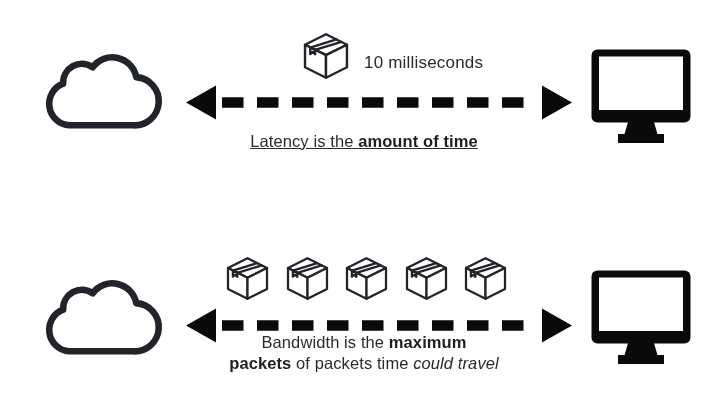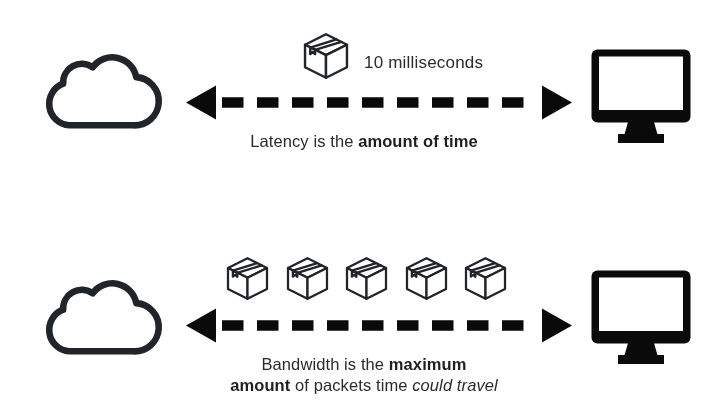--- a/index.html
+++ b/index.html
@@ -67,21 +67,21 @@
     <line x1="36" y1="18.5" x2="350" y2="18.5" stroke="currentColor" stroke-width="10.5" stroke-dasharray="21.5 13.5"></line>
   </svg>
 
   <svg class="abs solid-icon" style="left:589px;top:47px;" width="104" height="97" viewBox="0 0 104 97" aria-hidden="true">
     <rect x="2.5" y="2.5" width="99" height="73" rx="6" fill="currentColor"></rect>
     <rect x="10" y="9.5" width="84" height="53.5" fill="#ffffff"></rect>
     <path d="M39 75 L65 75 L69 89 L35 89 Z" fill="currentColor"></path>
     <rect x="29" y="87" width="46" height="9" fill="currentColor"></rect>
   </svg>
 
-  <div class="abs caption" style="left:214px;top:131px;">
+  <div class="abs caption" style="left:214px;top:131px;text-decoration:underline;">
     <div><span>Latency is the </span><b>amount of time</b></div>
   </div>
 
   <svg class="abs outline-icon" style="left:38px;top:268px;" width="130" height="88" viewBox="0 0 136 94" aria-hidden="true">
     <path d="M32 89 A23 23 0 0 1 25.5 44.5 A20 20 0 0 1 57 27 A26 26 0 0 1 103.5 37.5 A23 23 0 0 1 100 89 Z" fill="none" stroke="currentColor" stroke-width="7" stroke-linejoin="round" stroke-linecap="round"></path>
   </svg>
 
   <div class="abs packet-row" style="left:225px;top:255px;">
     <svg class="pkg outline-icon" viewBox="0 0 60 62" aria-hidden="true">
       <g fill="#ffffff" stroke="currentColor" stroke-width="3" stroke-linejoin="round" stroke-linecap="round">
@@ -141,18 +141,18 @@
     <line x1="36" y1="18.5" x2="350" y2="18.5" stroke="currentColor" stroke-width="10.5" stroke-dasharray="21.5 13.5"></line>
   </svg>
 
   <svg class="abs solid-icon" style="left:589px;top:268px;" width="104" height="97" viewBox="0 0 104 97" aria-hidden="true">
     <rect x="2.5" y="2.5" width="99" height="73" rx="6" fill="currentColor"></rect>
     <rect x="10" y="9.5" width="84" height="53.5" fill="#ffffff"></rect>
     <path d="M39 75 L65 75 L69 89 L35 89 Z" fill="currentColor"></path>
     <rect x="29" y="87" width="46" height="9" fill="currentColor"></rect>
   </svg>
 
-  <div class="abs caption" style="left:214px;top:354px;">
+  <div class="abs caption" style="left:214px;top:332px;">
     <div><span>Bandwidth is the </span><b>maximum</b></div>
-    <div><b>amount</b><span> of packets time </span><i>could travel</i></div>
+    <div><b>packets</b><span> of packets time </span><i>could travel</i></div>
   </div>
 
 </div>
 
 </body></html>

